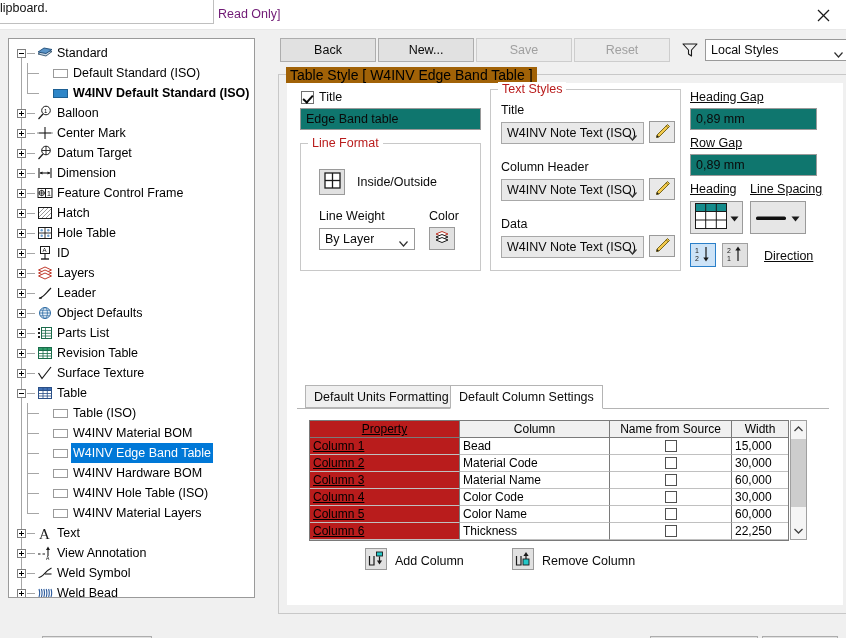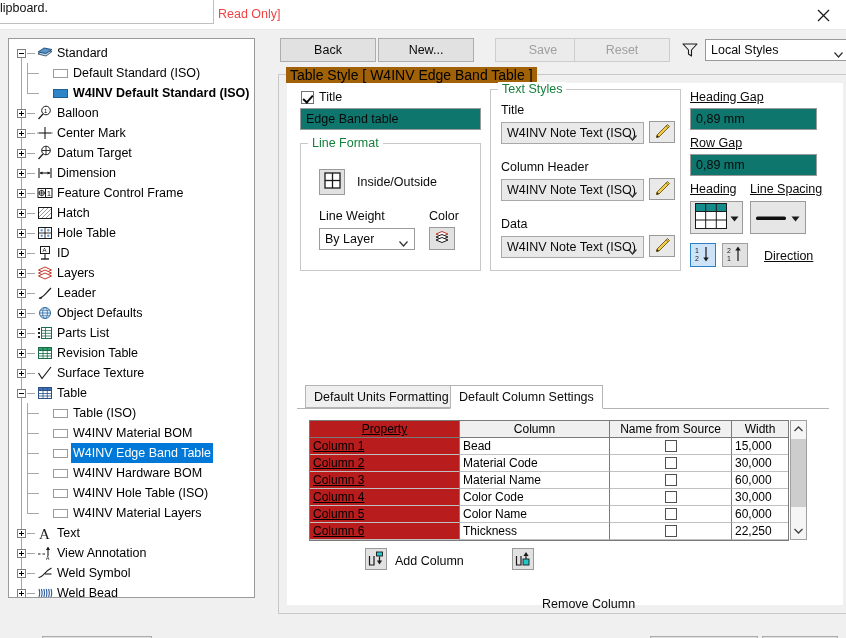--- a/index.html
+++ b/index.html
@@ -15,21 +15,21 @@
   #root { position: relative; width: 846px; height: 638px; background: #f0f0f0; }
 
   
   .titlebar {
     position: absolute; left: 0; top: 0; width: 846px; height: 30px;
     background: #ffffff;
     border-bottom: 1px solid #e8e8e8;
   }
   .titlebar-text {
     position: absolute; left: 218px; top: 7px;
-    font-size: 12.5px; color: #ef4444; white-space: nowrap;
+    font-size: 12.5px; color: #701a75; white-space: nowrap;
   }
   .close-btn {
     position: absolute; right: 0; top: 0; width: 46px; height: 30px;
     display: flex; align-items: center; justify-content: center;
     color: #202020; font-size: 15px; line-height: 1;
   }
   .close-btn svg { display: block; }
 
   
   .tooltip-pop {
@@ -102,21 +102,21 @@
   .combo .carat {
     position: absolute; right: 6px; top: 50%; transform: translateY(-50%);
     width: 9px; height: 6px;
   }
   .combo.gray { background: #e9e9e9; border-color: #a8a8a8; }
 
   
   .group { position: absolute; border: 1px solid #c8c8c8; }
   .group > .glabel {
     position: absolute; top: -8px; left: 7px; background: #f0f0f0;
-    padding: 0 4px; font-size: 12.5px; color: #15803d; white-space: nowrap;
+    padding: 0 4px; font-size: 12.5px; color: #b91c1c; white-space: nowrap;
   }
   .group.onwhite > .glabel { background: #ffffff; }
 
   .mainframe {
     position: absolute; left: 6px; top: 44px; width: 574px; height: 540px;
     border: 1px solid #c8c8c8;
   }
   .mainframe > .glabel {
     position: absolute; top: -8px; left: 7px; background: #a16207; padding: 0 4px;
     font-size: 14px; white-space: nowrap;
@@ -517,21 +517,21 @@
               </svg></span>
             <span class="tree-label" style="left: 48px;">Weld Bead</span>
           </div>
         </div>
     </div>
 
     <div class="right-pane">
 
       <div class="topbtn" style="left:8px;width:96px;">Back</div>
       <div class="topbtn" style="left:106px;width:96px;">New...</div>
-      <div class="topbtn disabled" style="left:204px;width:96px;margin-left:19px;">Save</div>
+      <div class="topbtn disabled" style="left:204px;width:96px;">Save</div>
       <div class="topbtn disabled" style="left:302px;width:96px;">Reset</div>
 
       <div class="filter-icon">
         <svg width="18" height="16" viewBox="0 0 18 16">
             <polygon points="2,2 16,2 10.5,8 10.5,14 7.5,12 7.5,8" fill="none" stroke="#1a1a1a" stroke-width="1.1" stroke-linejoin="round"></polygon>
           </svg>
       </div>
 
       <div class="combo" style="left:433px;top:9px;width:145px;">
         <span class="cval">Local Styles</span>
@@ -803,21 +803,21 @@
           <div class="actionbtn" style="left:225px;top:465px;">
             <span style="display:block;padding:2px 0 0 2px;">
               <svg width="17" height="17" viewBox="0 0 17 17">
                 <path d="M1.5 5 L1.5 14 L6 14 L6 5" fill="none" stroke="#1a1a1a" stroke-width="1.2"></path>
                 <rect x="8" y="8" width="6" height="6" fill="#24c7c7" stroke="#1a1a1a" stroke-width="0.9"></rect>
                 <line x1="11" y1="8" x2="11" y2="3.5" stroke="#1a1a1a" stroke-width="1.2"></line>
                 <polygon points="11,1 8.4,4.9 13.6,4.9" fill="#1a1a1a"></polygon>
               </svg>
             </span>
           </div>
-          <div class="lbl" style="left:255px;top:471px;margin-top:43px;">Remove Column</div>
+          <div class="lbl" style="left:255px;top:471px;">Remove Column</div>
 
         </div>
       </div>
     </div>
 
     <div class="botbtn" style="left:42px;width:110px;">Import</div>
     <div class="botbtn" style="left:650px;width:108px;">Save and Close</div>
     <div class="botbtn" style="left:762px;width:76px;">Cancel</div>
   </div>
 </div>

